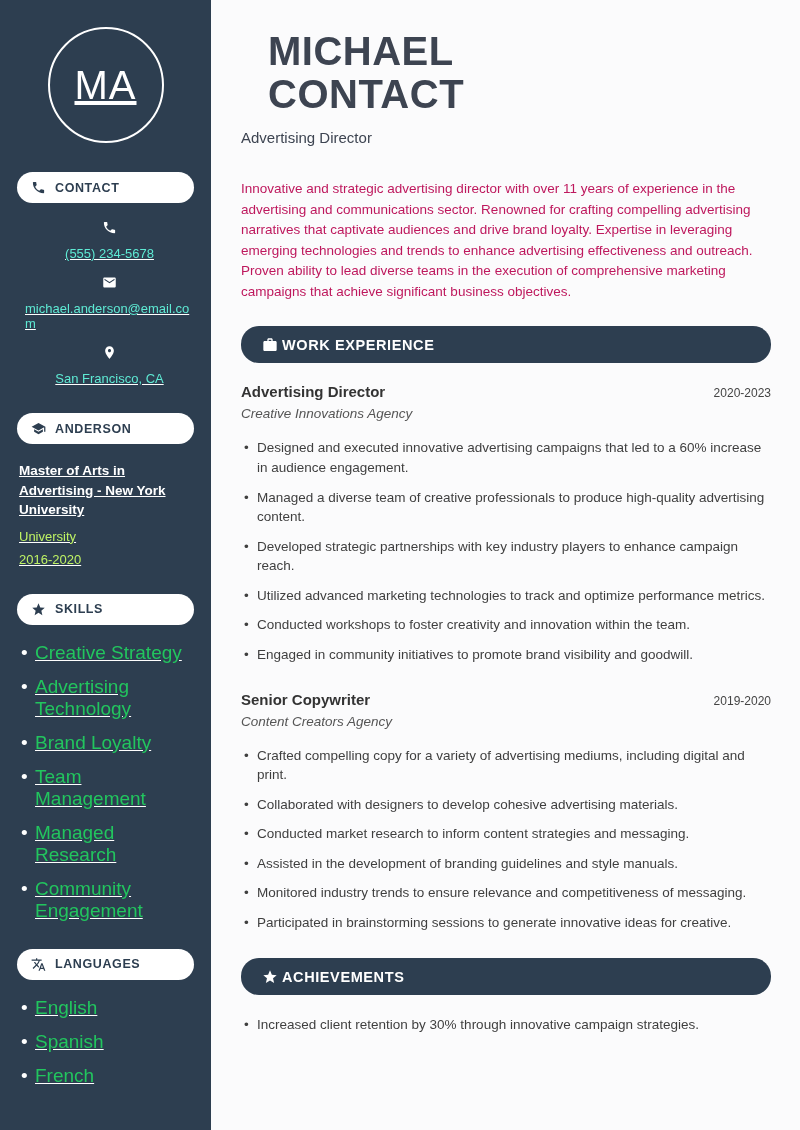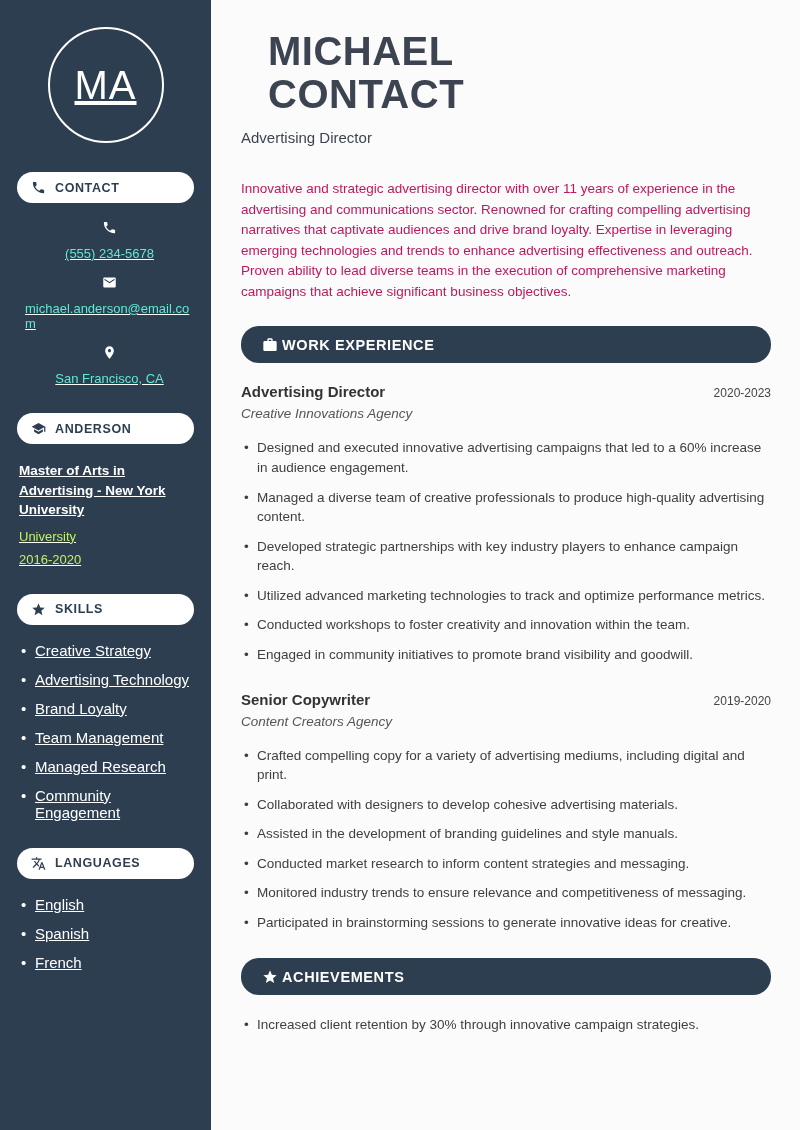--- a/index.html
+++ b/index.html
@@ -47,21 +47,21 @@
     font-size: 13px; margin: 0 0 14px 8px; color: #5eead4;
     word-break: break-all;
     flex-direction: column;
   }
   .contact-row svg { width: 15px; height: 15px; fill: #ffffff; flex-shrink: 0; }
   .edu-degree { font-weight: bold; font-size: 13.5px; line-height: 1.45; margin: 0 0 9px 2px; }
   .edu-line { font-size: 13px; margin: 0 0 8px 2px; color: #bef264; }
   .side-list { list-style: none; margin-left: 4px; }
   .side-list li {
     position: relative; padding-left: 14px;
-    font-size: 15px; margin-bottom: 12px; color: #ffffff;
+    font-size: 19px; margin-bottom: 12px; color: #22c55e;
   }
   .side-list li::before {
     content: "•"; position: absolute; left: 0; top: 0; color: #ffffff;
   }
 
   
   .main {
     flex: 1;
     padding: 30px 29px 0 30px;
     background: #fbfbfc;
@@ -214,22 +214,22 @@
 
     <section class="job">
       <div class="job-head">
         <span class="job-name">Senior Copywriter</span>
         <span class="job-dates">2019-2020</span>
       </div>
       <div class="job-company">Content Creators Agency</div>
       <ul class="bullets">
         <li>Crafted compelling copy for a variety of advertising mediums, including digital and print.</li>
         <li>Collaborated with designers to develop cohesive advertising materials.</li>
+        <li>Conducted market research to inform content strategies and messaging.</li>
         <li>Assisted in the development of branding guidelines and style manuals.</li>
-        <li>Conducted market research to inform content strategies and messaging.</li>
         <li>Monitored industry trends to ensure relevance and competitiveness of messaging.</li>
         <li>Participated in brainstorming sessions to generate innovative ideas for creative.</li>
       </ul>
     </section>
 
     <div class="main-pill" style="margin-top: 0;">
       <svg viewBox="0 0 24 24">
           <path d="M12 17.27L18.18 21l-1.64-7.03L22 9.24l-7.19-.61L12 2 9.19 8.63 2 9.24l5.46 4.73L5.82 21z"></path>
         </svg>
       <span>ACHIEVEMENTS</span>

